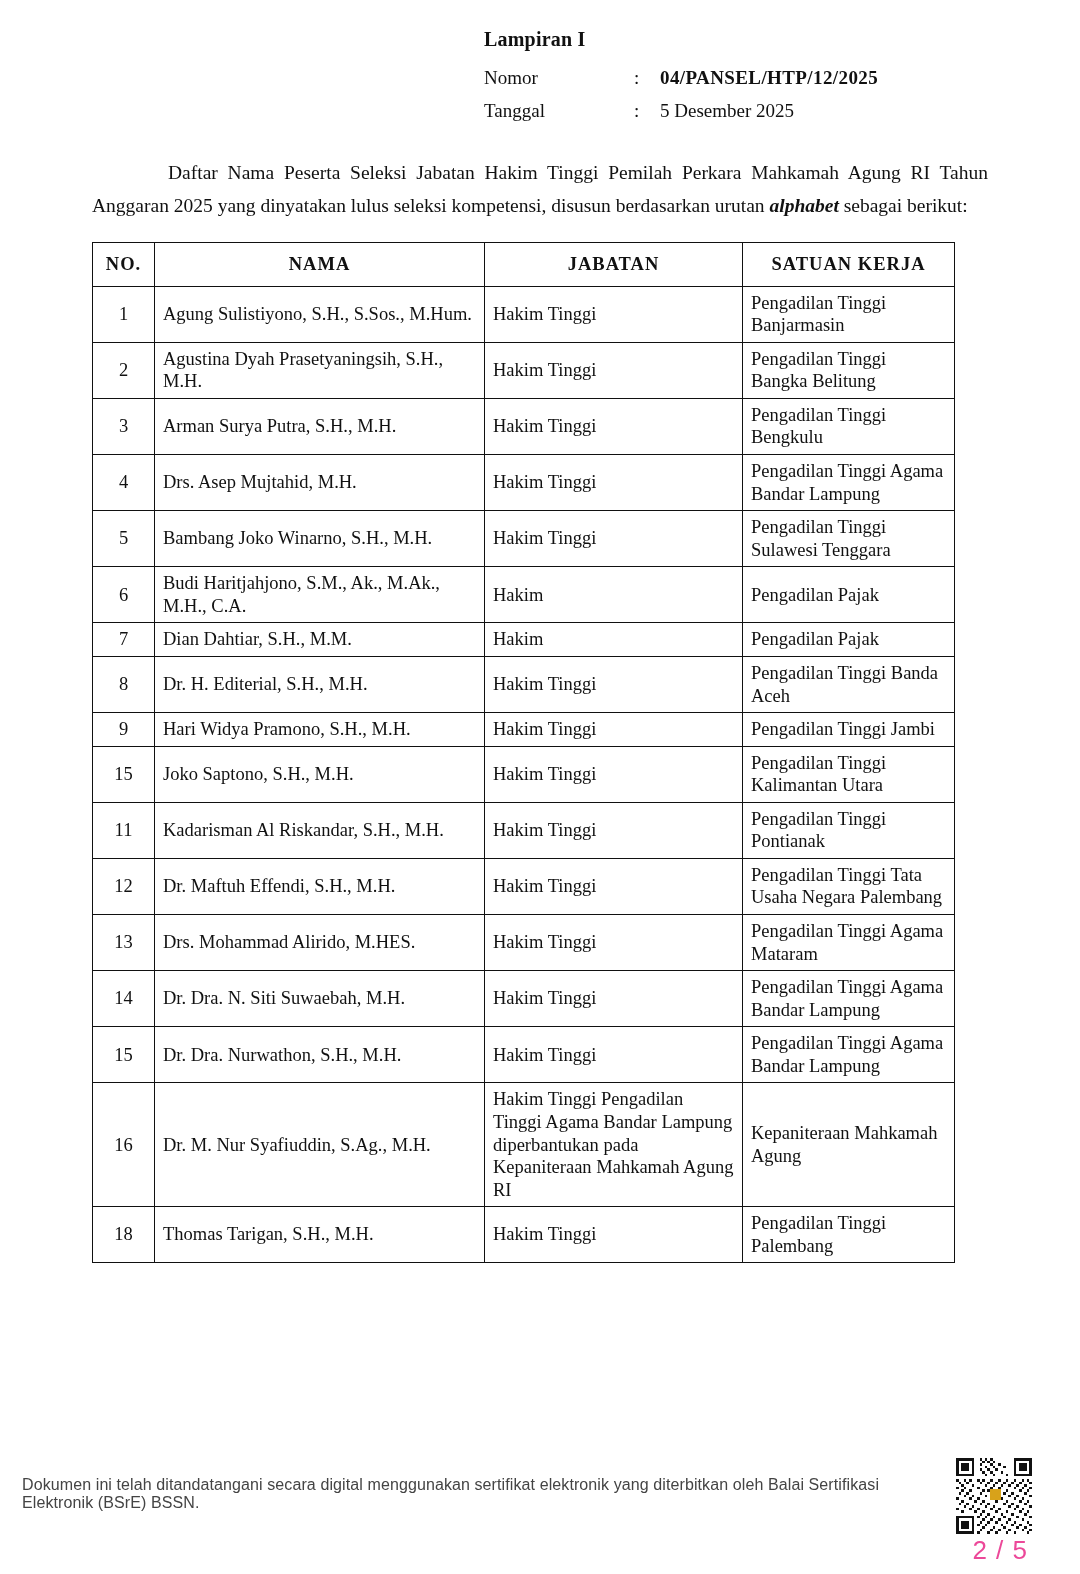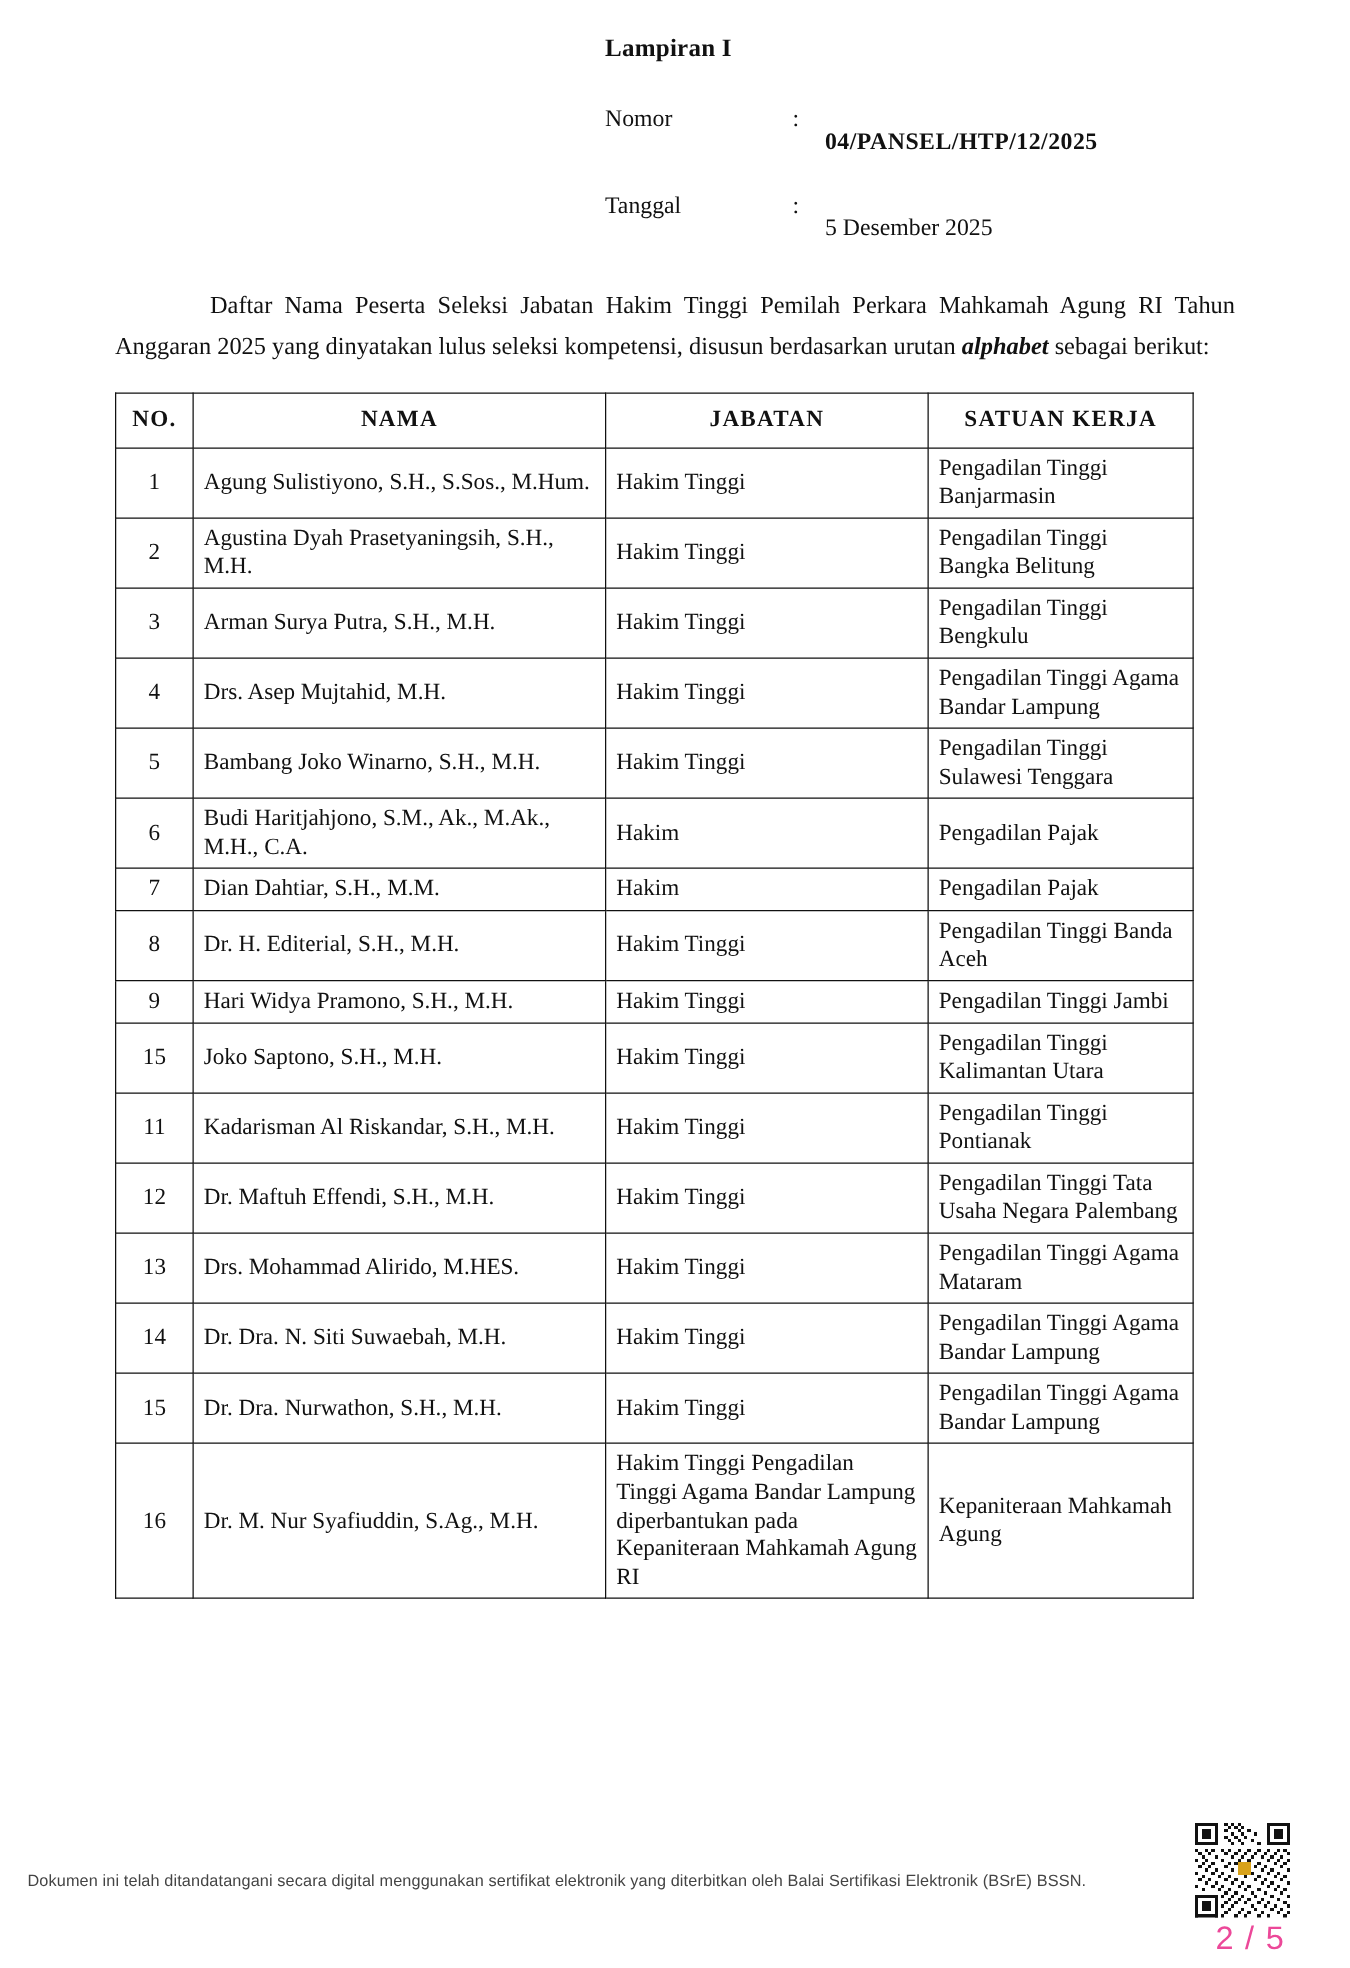--- a/index.html
+++ b/index.html
@@ -42,21 +42,20 @@
   .hdr-label {
     width: 150px;
     flex: 0 0 150px;
   }
   .hdr-colon {
     width: 26px;
     flex: 0 0 26px;
   }
   .hdr-value {
     white-space: nowrap;
-    margin-top: 36px;
   }
   .hdr-value.bold {
     font-weight: bold;
     letter-spacing: 0.4px;
   }
 
   
   .intro {
     margin-top: 28px;
     font-size: 19.5px;
@@ -103,21 +102,21 @@
     text-align: left;
   }
 
   
   .footer-note {
     position: absolute;
     left: 22px;
     bottom: 62px;
     width: 900px;
     font-family: "Liberation Sans", sans-serif;
-    font-size: 13px;
+    font-size: 16px;
     color: #444444;
     letter-spacing: 0.1px;
   }
   .qr {
     position: absolute;
     right: 48px;
     bottom: 40px;
     width: 76px;
     height: 76px;
   }
@@ -259,20 +258,26 @@
           <td class="no">15</td>
           <td class="nama">Dr. Dra. Nurwathon, S.H., M.H.</td>
           <td class="jab">Hakim Tinggi</td>
           <td class="sat">Pengadilan Tinggi Agama Bandar Lampung</td>
         </tr>
         <tr>
           <td class="no">16</td>
           <td class="nama">Dr. M. Nur Syafiuddin, S.Ag., M.H.</td>
           <td class="jab">Hakim Tinggi Pengadilan Tinggi Agama Bandar Lampung diperbantukan pada Kepaniteraan Mahkamah Agung RI</td>
           <td class="sat">Kepaniteraan Mahkamah Agung</td>
+        </tr>
+        <tr>
+          <td class="no">18</td>
+          <td class="nama">Thomas Tarigan, S.H., M.H.</td>
+          <td class="jab">Hakim Tinggi</td>
+          <td class="sat">Pengadilan Tinggi Palembang</td>
         </tr>
       </tbody>
   </table>
 
   <div class="footer-note">Dokumen ini telah ditandatangani secara digital menggunakan sertifikat elektronik yang diterbitkan oleh Balai Sertifikasi Elektronik (BSrE) BSSN.</div>
 
   <div class="qr">
     <svg width="76" height="76" viewBox="0 0 29 29" shape-rendering="crispEdges">
       <rect width="29" height="29" fill="#ffffff"></rect>
       <g fill="#111111">

